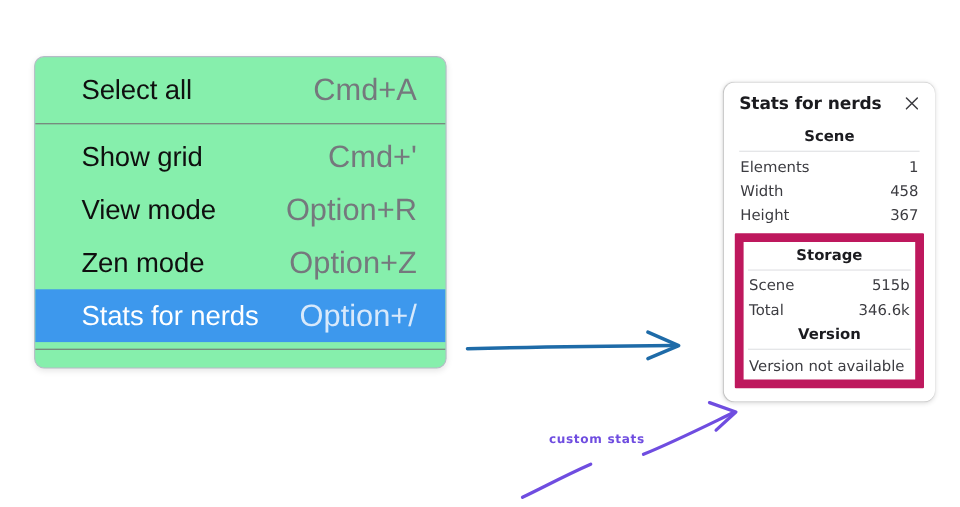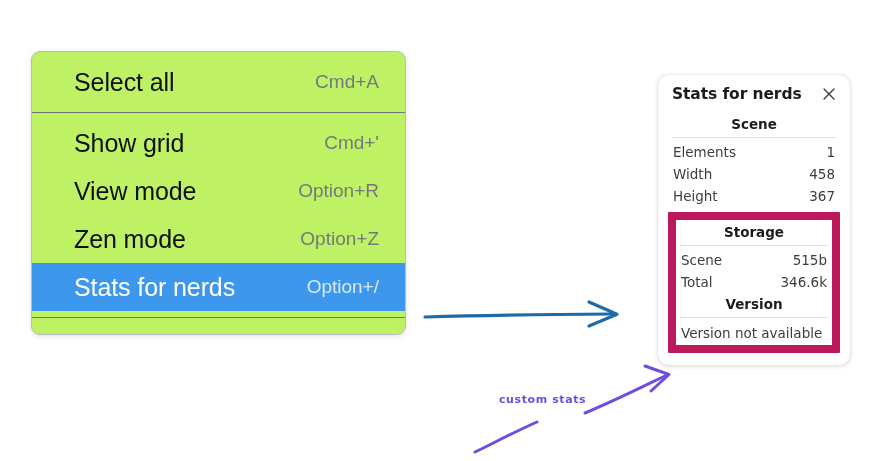--- a/index.html
+++ b/index.html
@@ -16,21 +16,21 @@
     font-family: "Liberation Sans", sans-serif;
     -webkit-font-smoothing: antialiased;
   }
 
   
   .context-menu {
     position: absolute;
     left: 31px;
     top: 51px;
     width: 375px;
-    background: #bef264;
+    background: #86efac;
     border: 1px solid #b5bcc6;
     border-radius: 9px;
     box-shadow: 0 2px 6px rgba(0,0,0,0.10);
     overflow: hidden;
     box-sizing: border-box;
   }
   .menu-group {
     padding: 6px 0;
   }
   .menu-group + .menu-group {
@@ -49,21 +49,21 @@
     box-sizing: border-box;
     cursor: default;
   }
   .menu-item .label {
     font-size: 25px;
     color: #0f0f0f;
     letter-spacing: -0.1px;
     white-space: nowrap;
   }
   .menu-item .shortcut {
-    font-size: 19px;
+    font-size: 28px;
     color: #75787d;
     white-space: nowrap;
   }
   .menu-item.selected {
     background: #3d98ed;
   }
   .menu-item.selected .label { color: #ffffff; }
   .menu-item.selected .shortcut { color: #d8e9fb; }
 
   

